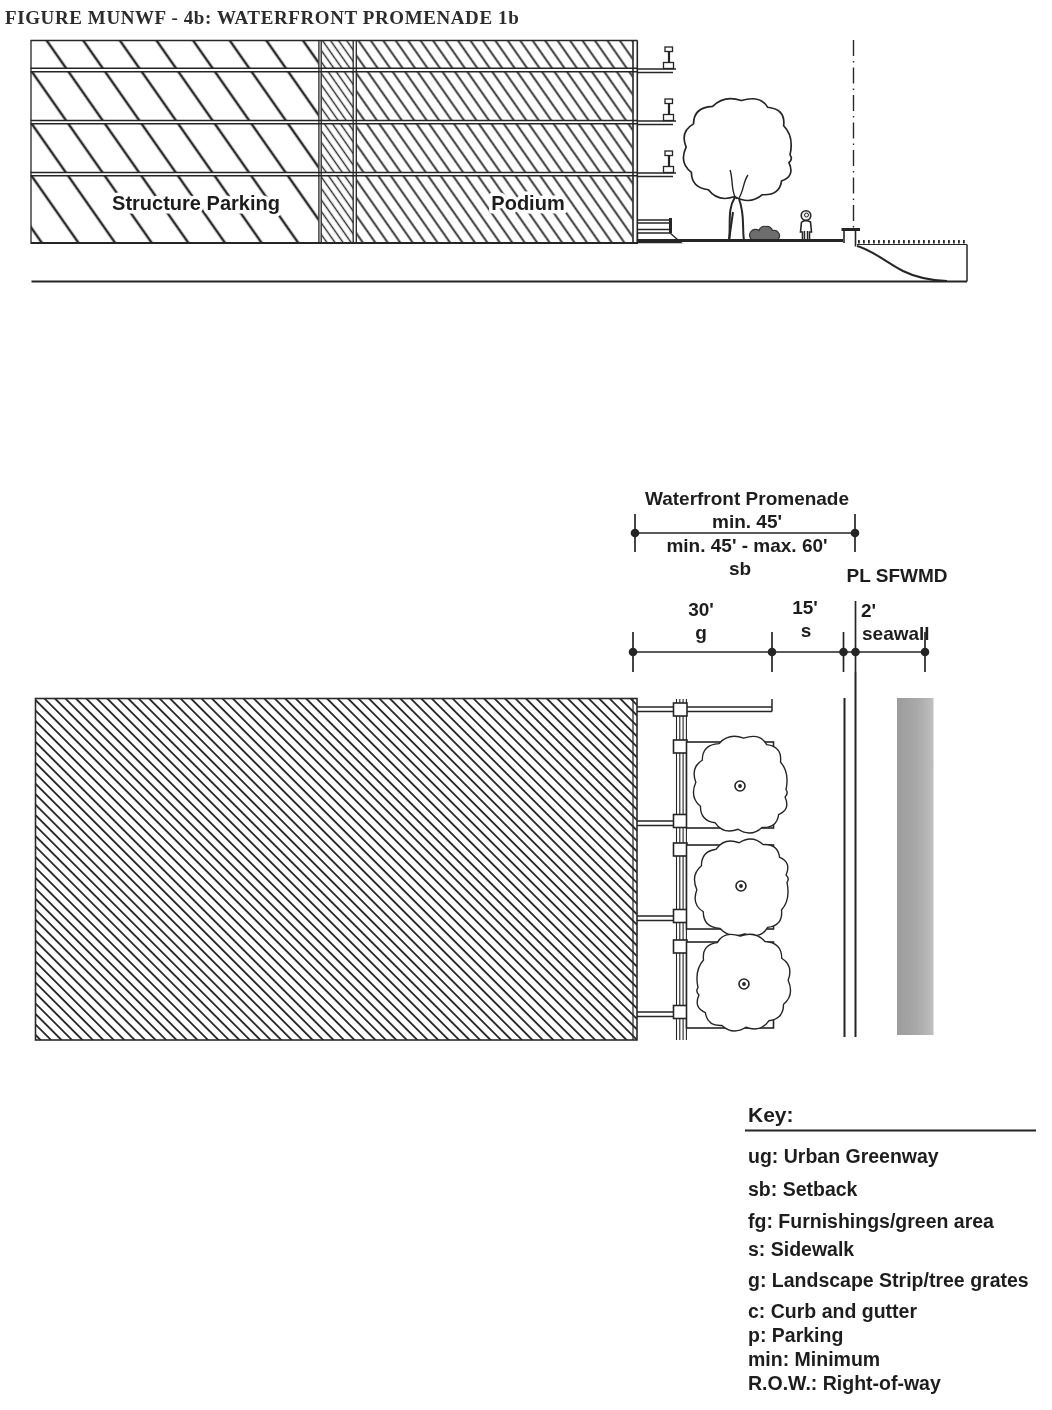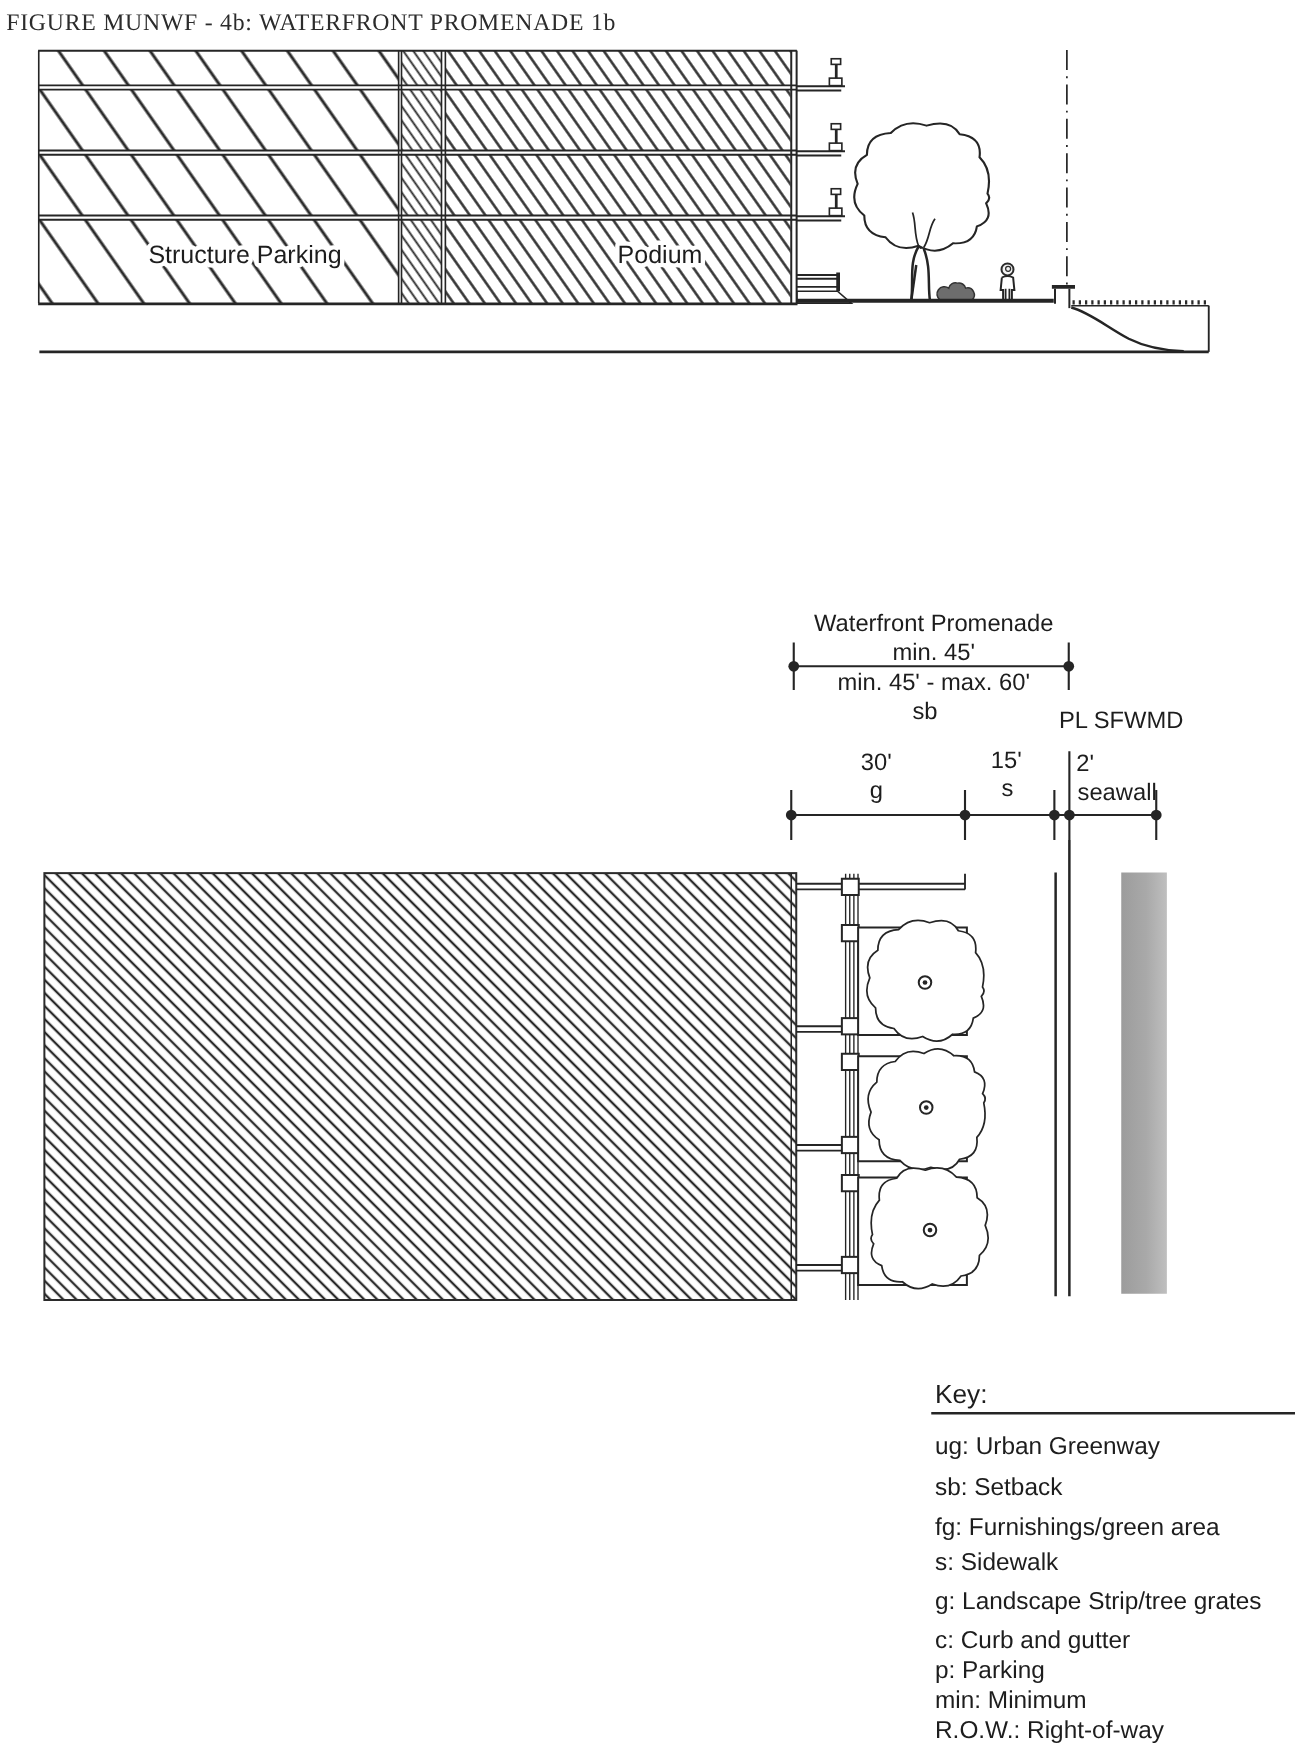--- a/index.html
+++ b/index.html
@@ -1,16 +1,16 @@
 <!DOCTYPE html>
 <html><head>
 <meta charset="utf-8">
 <style>
   html,body{margin:0;padding:0;background:#ffffff;}
-  .page{position:relative;width:1052px;height:1410px;background:#ffffff;overflow:hidden;}
+  .page{position:relative;width:1052px;height:1410px;background:#ffffff;overflow:hidden;font-weight:bold;}
   svg text{font-family:"Liberation Sans", sans-serif;fill:#1d1d1d;}
   .title-txt{font-family:"Liberation Serif", serif;font-size:19px;letter-spacing:.6px;fill:#2c2c2c;}
   .lbl{font-size:19px;}
   .lbl-c{text-anchor:middle;}
   .halo{font-size:20px;paint-order:stroke;stroke:#ffffff;stroke-width:7px;stroke-linejoin:round;fill:#1d1d1d;}
   .key-h{font-size:21px;}
   .key-e{font-size:19.5px;}
   .ln{stroke:#252525;fill:none;}
 </style>
 </head>

